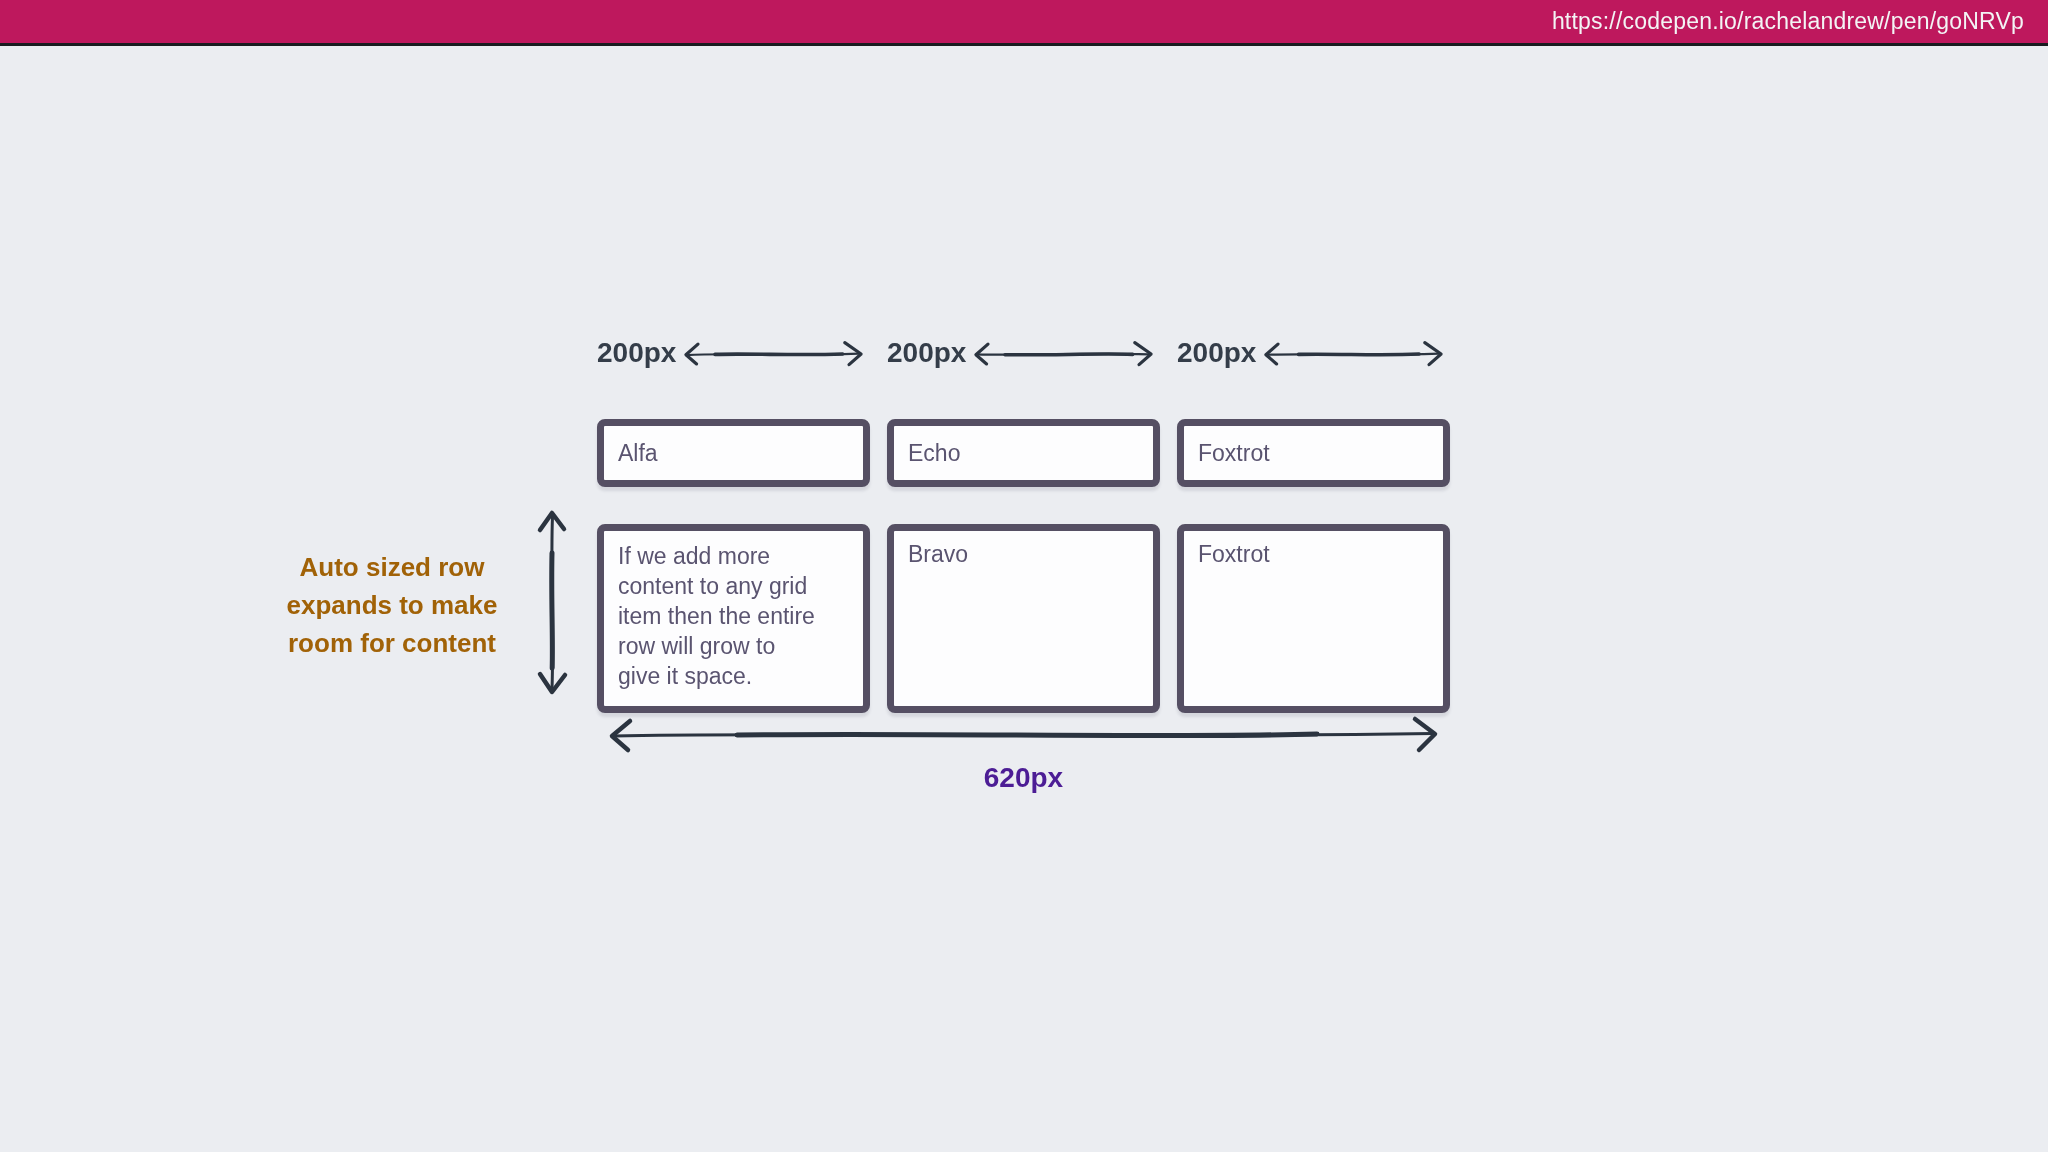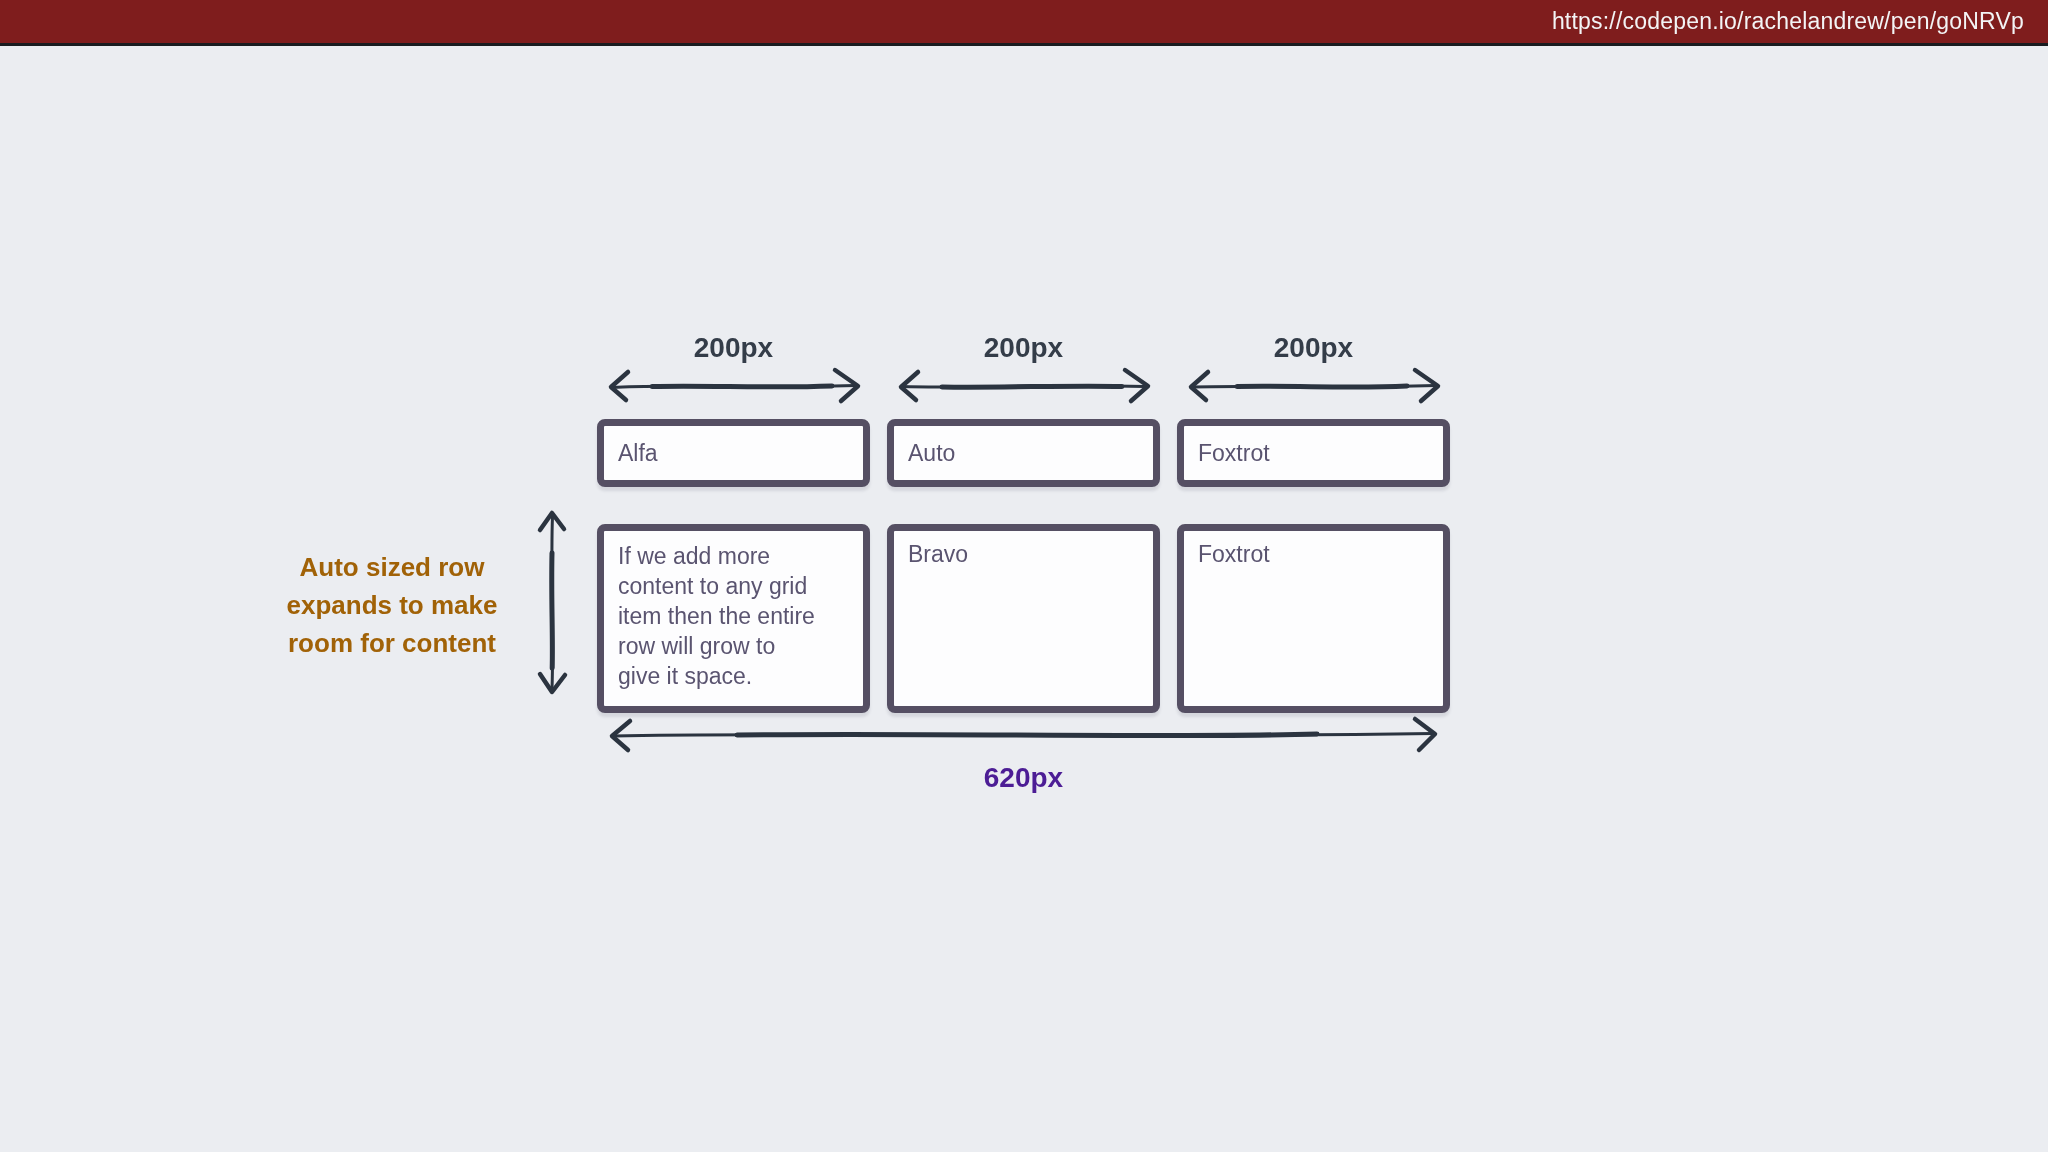--- a/index.html
+++ b/index.html
@@ -1,27 +1,27 @@
 <!DOCTYPE html>
 <html><head>
 <meta charset="utf-8">
 <style>
   html,body{margin:0;padding:0;background:#EBEDF1;}
   .stage{position:relative;width:2048px;height:1152px;overflow:hidden;
          font-family:"Liberation Sans",sans-serif;background:#EBEDF1;}
 
   
   .topbar{position:absolute;left:0;top:0;width:2048px;height:43px;
-          background:#7f1d1d;border-bottom:3px solid #191C20;
+          background:#be185d;border-bottom:3px solid #191C20;
           display:flex;align-items:center;justify-content:flex-end;}
   .topbar .url{color:#F3F4F5;font-size:23px;padding-right:24px;letter-spacing:.2px;}
 
   
   .dim-group{position:absolute;top:332px;width:273px;display:flex;
-             flex-direction:column;align-items:center;text-align:right;}
+             align-items:center;text-align:right;}
   .dim-label{font-size:28px;font-weight:600;color:#343D49;line-height:32px;}
   .dim-group svg{display:block;margin-top:2px;}
 
   
   .gbox{position:absolute;width:273px;box-sizing:border-box;
         border:7px solid #554F63;border-radius:8px;background:#FDFDFE;
         box-shadow:0 4px 3px rgba(70,70,95,0.13);
         color:#5A5470;font-size:23px;}
   .gbox.r1{top:419px;height:68px;display:flex;align-items:center;padding-left:14px;}
   .gbox.r2{top:524px;height:189px;padding:10px 38px 10px 14px;}
@@ -76,21 +76,21 @@
         <path d="M60 20.5 C 120 19.5, 175 22.5, 230 20" stroke-width="5"></path>
         <path d="M31 6 L14 21 L29 34" stroke-width="4.5"></path>
         <path d="M238 4 L261 20 L244 35" stroke-width="4.5"></path>
       </svg>
     </div>
 
     <div class="gbox r1 c1">
       <span>Alfa</span>
     </div>
     <div class="gbox r1 c2">
-      <span>Auto</span>
+      <span>Echo</span>
     </div>
     <div class="gbox r1 c3">
       <span>Foxtrot</span>
     </div>
 
     <div class="gbox r2 c1">
       <div class="para">If we add more
 content to any grid
 item then the entire
 row will grow to

